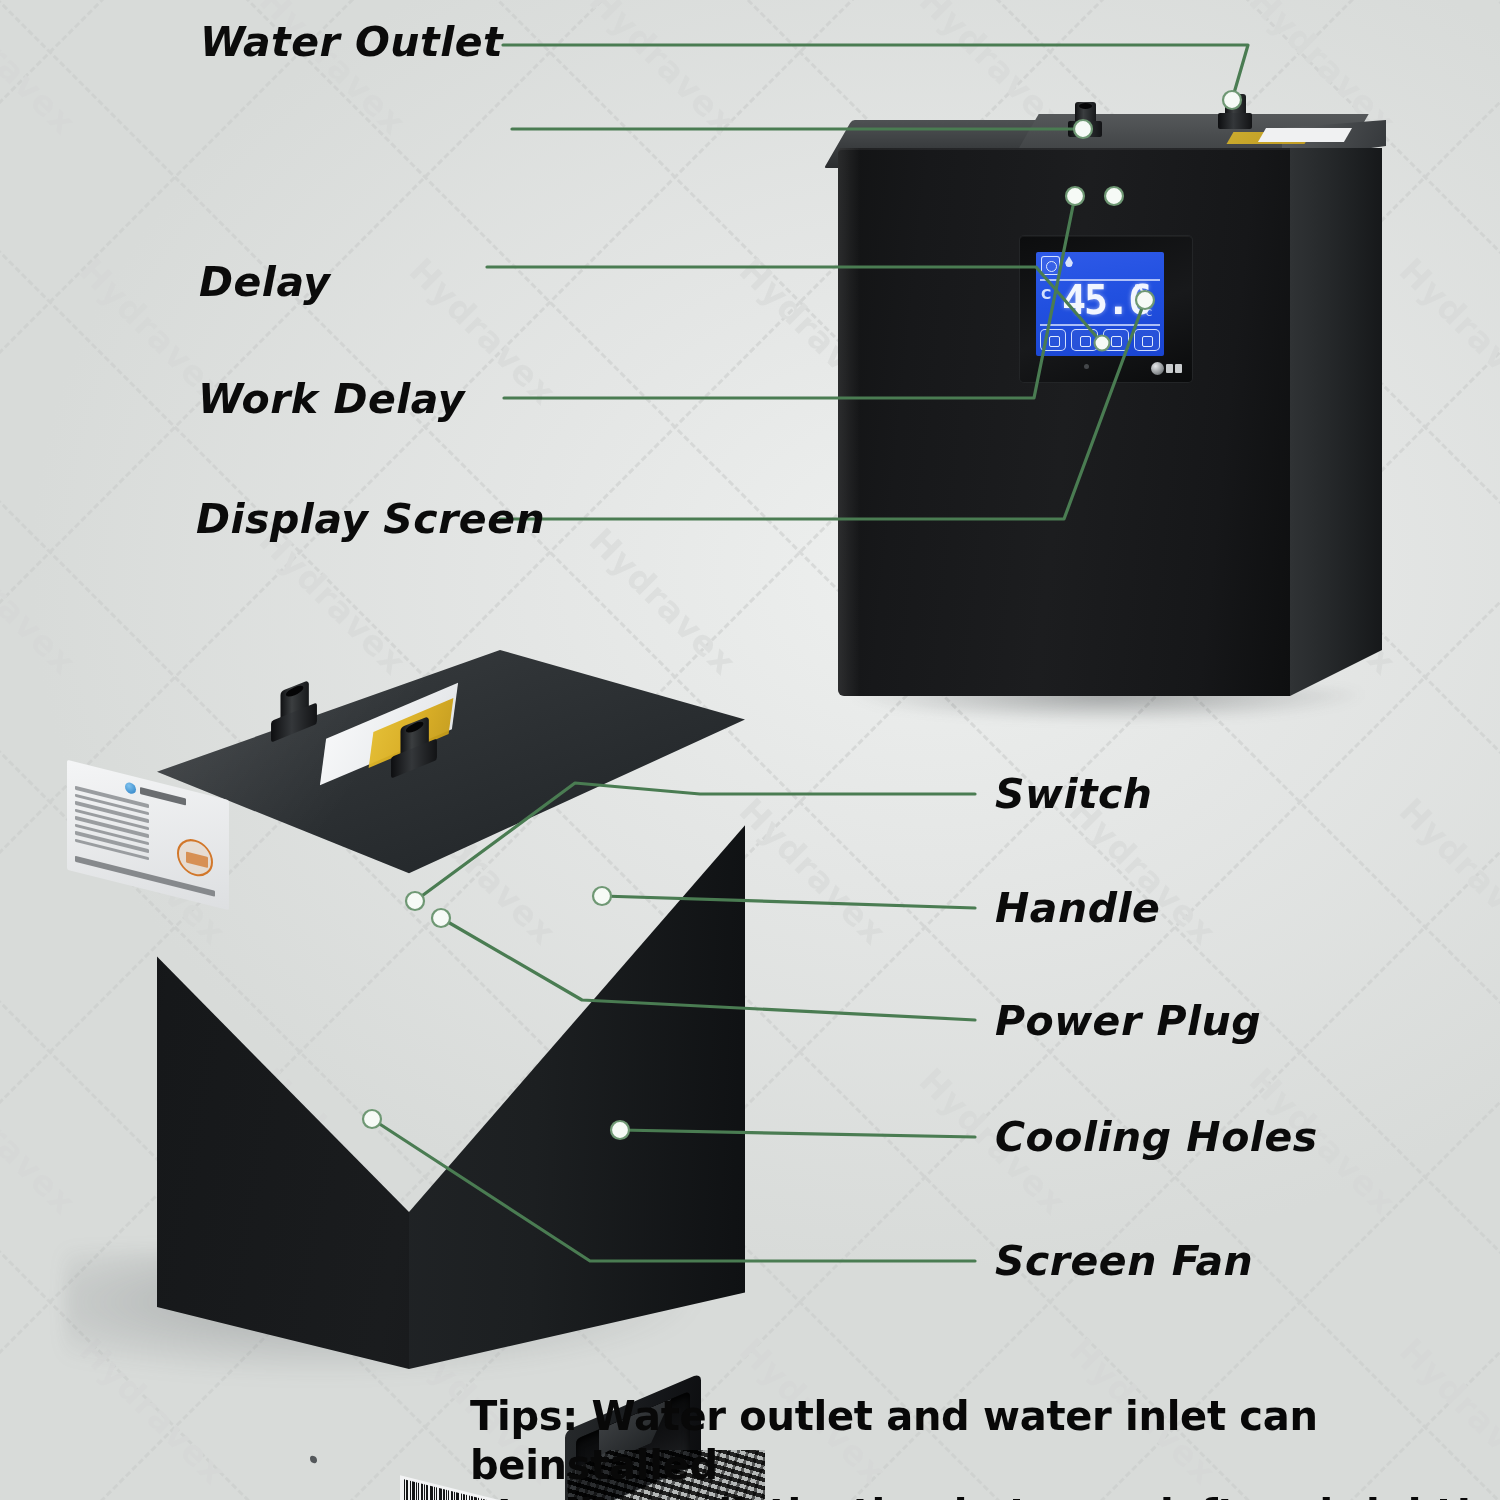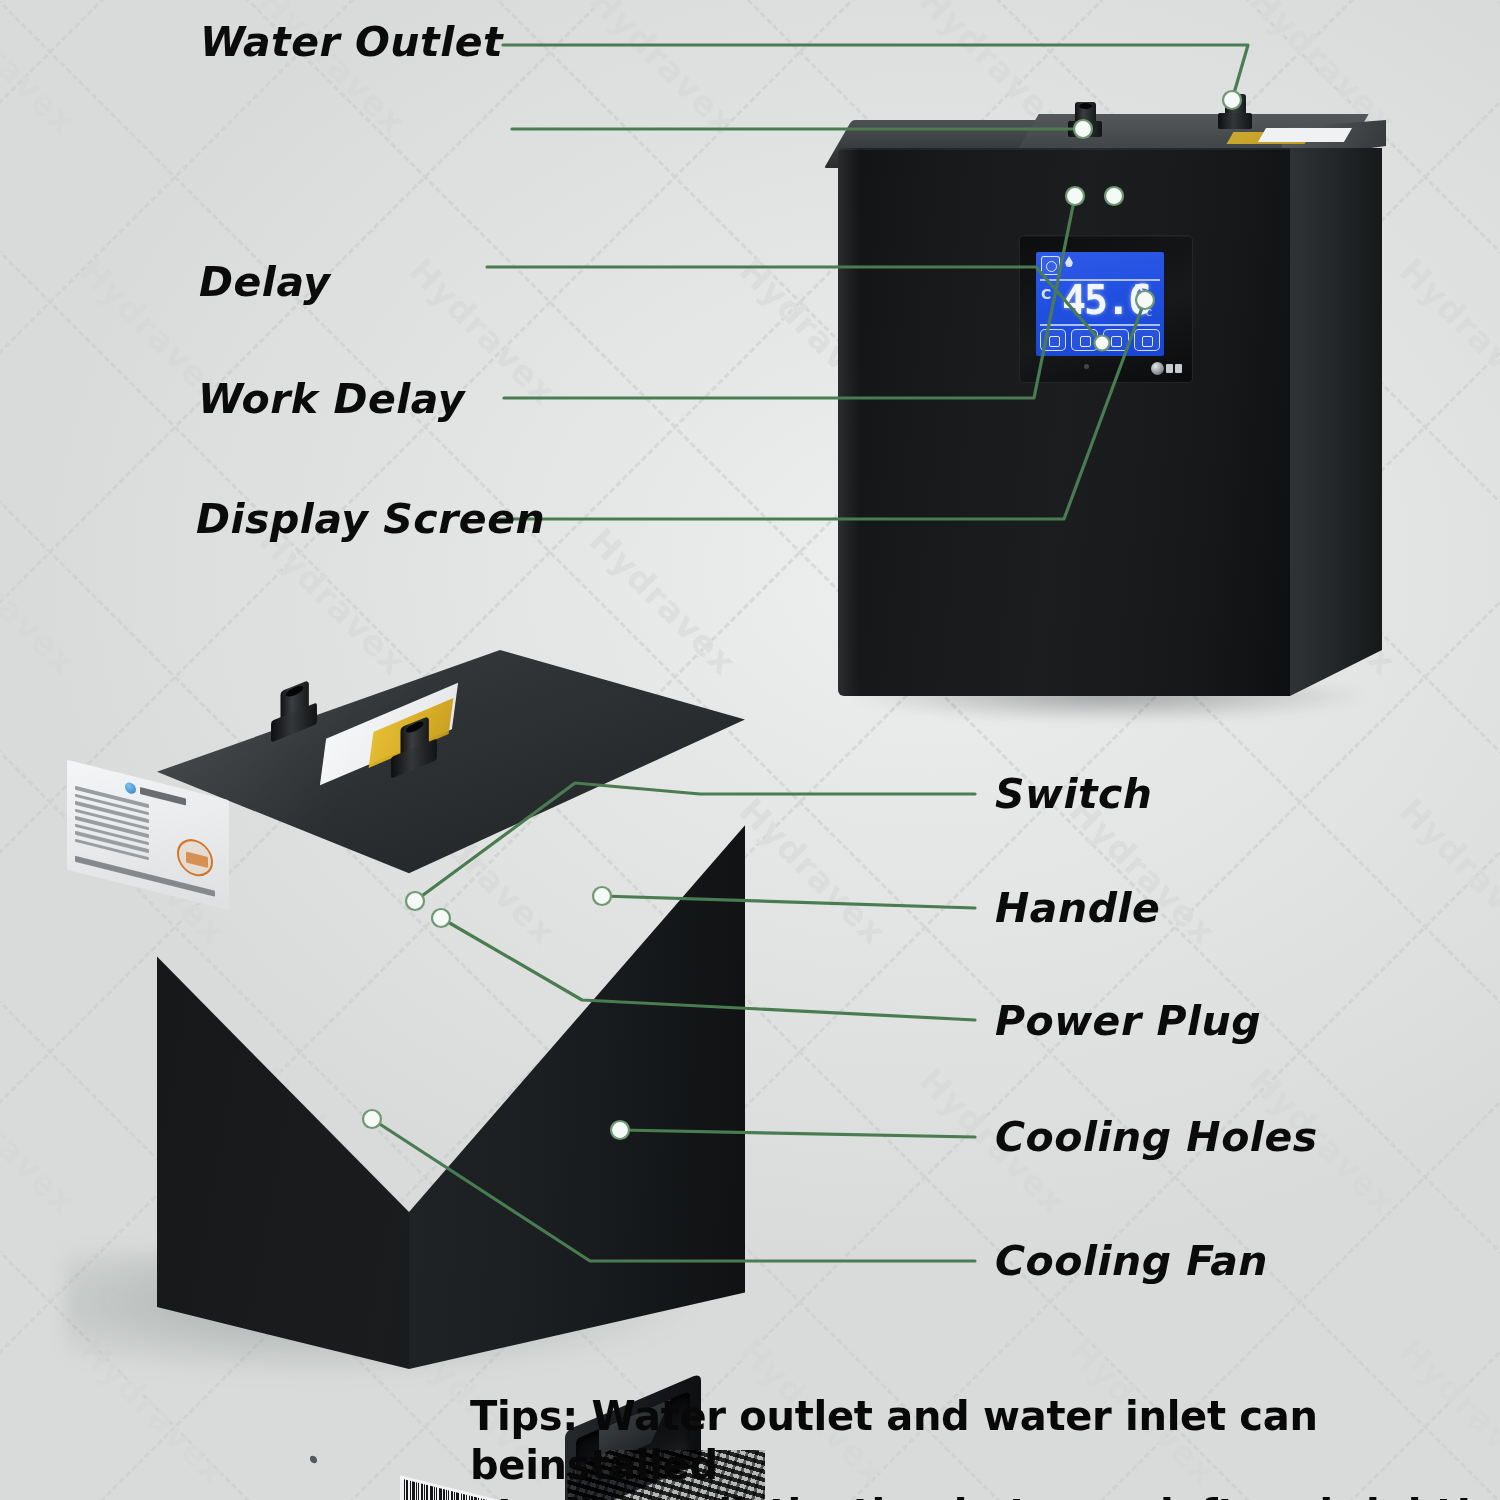--- a/index.html
+++ b/index.html
@@ -590,20 +590,20 @@
 
   <div class="lbl left" style="left:200px; top:18px;">Water Outlet</div>
   <div class="lbl left" style="left:199px; top:258px;">Delay</div>
   <div class="lbl left" style="left:198px; top:375px;">Work Delay</div>
   <div class="lbl left" style="left:196px; top:495px;">Display Screen</div>
 
   <div class="lbl right" style="left:995px; top:770px;">Switch</div>
   <div class="lbl right" style="left:995px; top:884px;">Handle</div>
   <div class="lbl right" style="left:995px; top:997px;">Power Plug</div>
   <div class="lbl right" style="left:995px; top:1113px;">Cooling Holes</div>
-  <div class="lbl right" style="left:995px; top:1237px;">Cooling Fan</div>
+  <div class="lbl right" style="left:995px; top:1237px;">Screen Fan</div>
 
   <div id="tips">
     <div>Tips: Water outlet and water inlet can beinstalled</div>
     <div>at will, no distinction between left and right!</div>
   </div>
 
 </div>
 
 </body></html>

